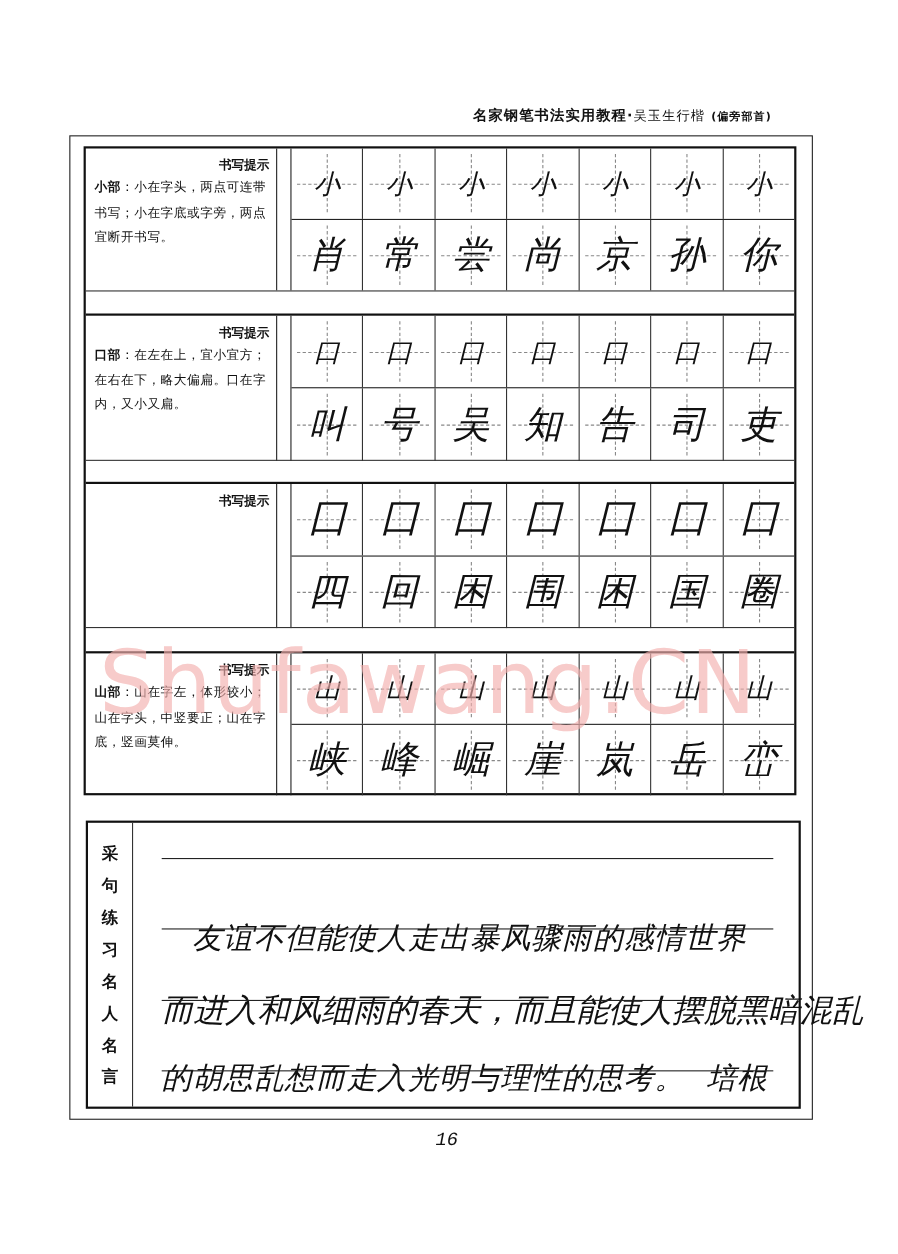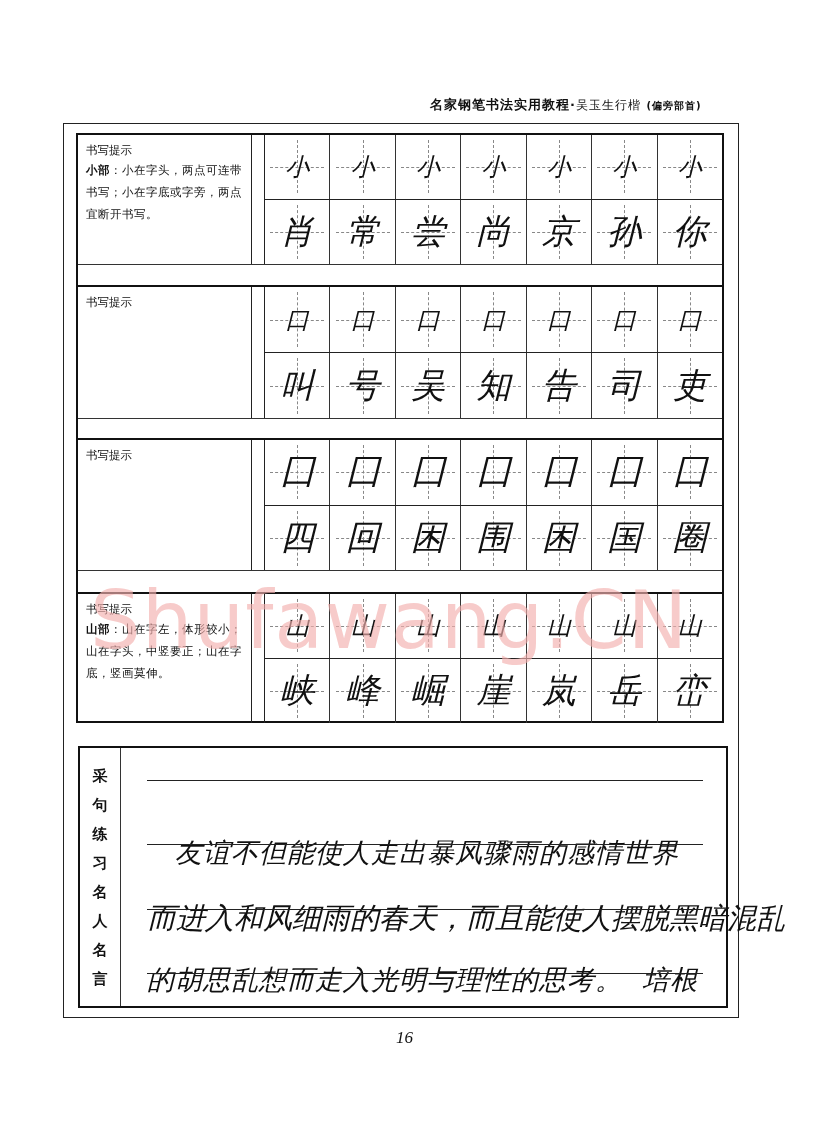--- a/index.html
+++ b/index.html
@@ -8,42 +8,42 @@
   .header { position:absolute; left:430px; top:96px; width:320px; height:22px;
             font-family:"DejaVu Sans", sans-serif; font-weight:bold; font-size:13px; letter-spacing:1px; color:#111; white-space:nowrap; }
   .header .sub { font-weight:normal; font-size:12px; }
   .header .paren { font-size:10px; }
   .outer { position:absolute; left:63px; top:123px; width:676px; height:895px; border:1.5px solid #222; box-sizing:border-box; }
   .table { position:absolute; left:76px; top:133px; width:648px; height:590px; border:2px solid #111; box-sizing:border-box; }
   .section { position:absolute; left:0; width:644px; border-top:2px solid #111; }
   .section.first { border-top:none; }
   .gap-line { position:absolute; left:0; width:644px; border-top:1.5px solid #333; }
   .tip { position:absolute; left:0; top:0; width:174px; height:100%; border-right:1.5px solid #222; box-sizing:border-box; padding:6px 6px 0 8px; }
-  .tip-title { font-family:"DejaVu Sans", sans-serif; font-weight:normal; font-size:11.5px; line-height:18px; }
+  .tip-title { font-family:"DejaVu Sans", sans-serif; font-weight:bold; font-size:11.5px; line-height:18px;text-align:right; }
   .tip-body { font-size:11.5px; line-height:22px; letter-spacing:0.5px; }
   .tip-body b { font-family:Liberation Sans, sans-serif; }
   .dbl { position:absolute; left:174px; top:0; width:13px; height:100%; border-right:1.5px solid #222; box-sizing:border-box; }
   .grid { position:absolute; left:187px; top:0; width:457px; height:100%; }
   .row { position:absolute; left:0; width:457px; display:flex; }
   .row.r1 { top:0; height:50%; border-bottom:1.5px solid #222; box-sizing:border-box; }
   .row.r2 { top:50%; height:50%; }
   .cell { position:relative; flex:1; border-right:1px solid #333; display:flex; align-items:center; justify-content:center;
           font-family:"DejaVu Serif", serif; font-size:34px; font-style:italic; }
   .cell:last-child { border-right:none; }
   .cell.small { font-size:24px; }
   .cell::before { content:""; position:absolute; left:8%; right:8%; top:50%; border-top:1px dashed #888; }
   .cell::after { content:""; position:absolute; top:8%; bottom:8%; left:50%; border-left:1px dashed #888; }
   .cell span { position:relative; z-index:1; }
   .quote { position:absolute; left:78px; top:746px; width:650px; height:262px; border:2px solid #111; box-sizing:border-box; }
   .qside { position:absolute; left:0; top:0; width:41px; height:100%; border-right:1px solid #333; box-sizing:border-box;
            display:flex; flex-direction:column; align-items:center; padding-top:14px; }
   .qside span { font-family:"DejaVu Sans", sans-serif; font-weight:bold; font-size:15px; line-height:29px; }
   .qline { position:absolute; left:67px; width:556px; border-top:1px solid #222; }
   .qtext { position:absolute; left:67px; width:560px; font-family:"DejaVu Serif", serif; font-style:italic; font-size:27px; white-space:nowrap; letter-spacing:1px;margin-top:34px; }
-  .pageno { position:absolute; left:396px; top:1028px; font-family:Liberation Serif, serif; font-style:italic; font-size:17px; }
+  .pageno { position:absolute; left:396px; top:1028px; font-family:Liberation Mono, monospace; font-style:italic; font-size:17px; }
   .watermark { position:absolute; left:90px; top:574px; font-family:"DejaVu Sans", sans-serif; font-size:80px; color:#f3b0ae; opacity:0.65; letter-spacing:1px; pointer-events:none; z-index:5; white-space:nowrap; }
 </style>
 </head>
 <body>
 
 <div class="header">
   <span>名家钢笔书法实用教程·</span><span class="sub">吴玉生行楷</span>
   <span class="paren">(偏旁部首)</span>
 </div>
 
@@ -104,20 +104,21 @@
             <span>你</span>
           </div>
       </div>
     </div>
   </div>
   <div class="gap-line" style="top:129px;"></div>
 
   <div class="section" style="top:150px;height:132px;">
     <div class="tip">
       <div class="tip-title">书写提示</div>
+      <div class="tip-body"><b>口部</b><span>：在左在上，宜小宜方；在右在下，略大偏扁。口在字内，又小又扁。</span></div>
     </div>
     <div class="dbl"></div>
     <div class="grid">
       <div class="row r1">
         <div class="cell small">
             <span>口</span>
           </div>
         <div class="cell small">
             <span>口</span>
           </div>

